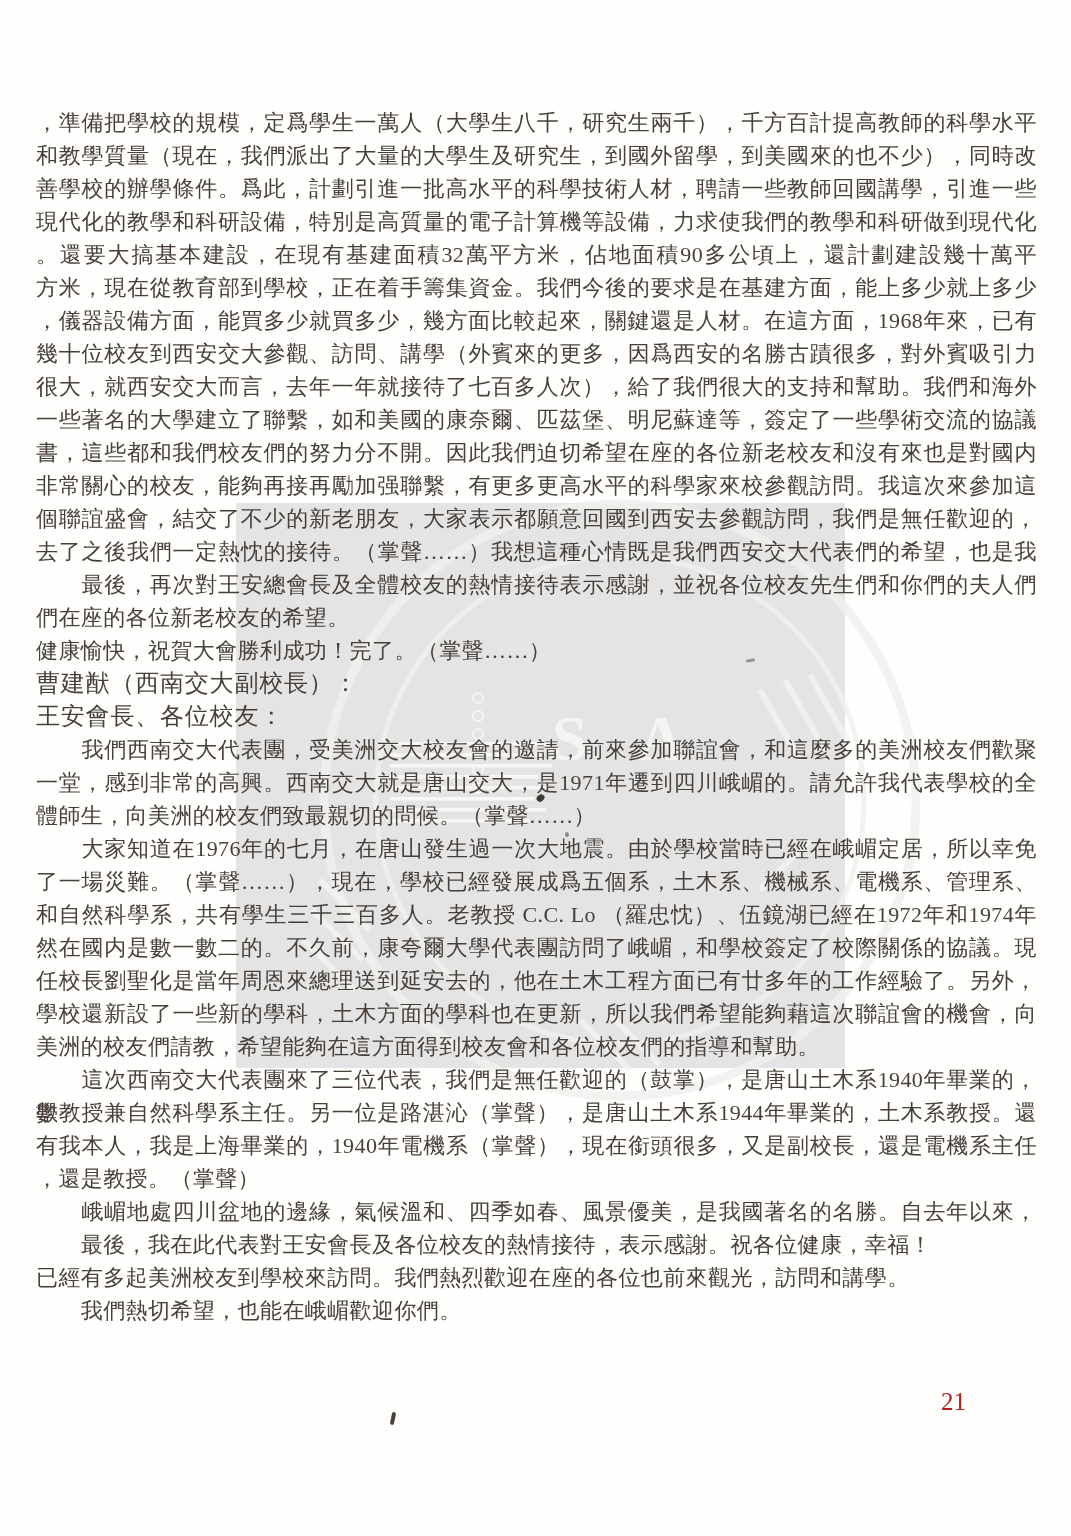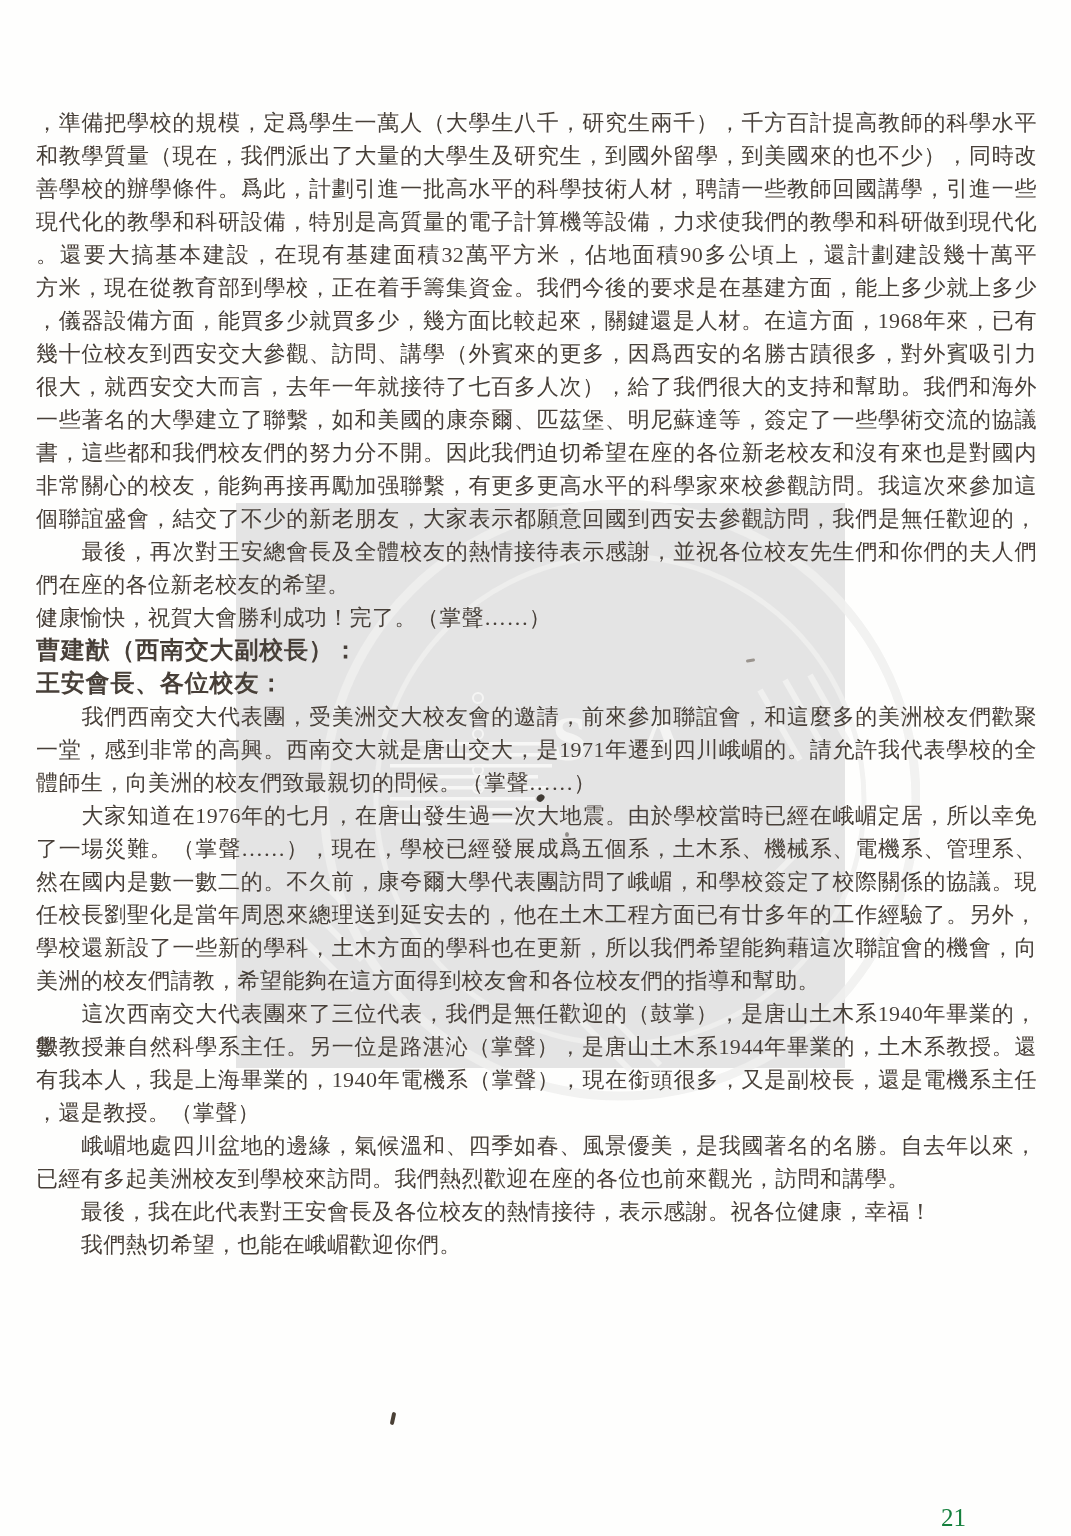--- a/index.html
+++ b/index.html
@@ -42,28 +42,27 @@
     overflow: visible;
   }
   .line.j {
     text-align: justify;
     text-align-last: justify;
     text-justify: inter-character;
   }
   .line.heading {
     font-size: 24px;
     letter-spacing: 0.8px;
-    font-weight: bold;
   }
   .page-number {
     position: absolute;
     left: 941px;
-    top: 1504px;
+    top: 1388px;
     font-size: 25px;
-    color: #15803d;
+    color: #b91c1c;
     font-family: "Liberation Serif", "DejaVu Serif", serif;
   }
   .speck { position: absolute; }
   .speck-tick {
     left: 391px; top: 1412px; width: 4px; height: 13px;
     background: #4a4036; border-radius: 2px; transform: rotate(12deg);
   }
   .speck-dot {
     left: 537px; top: 794px; width: 7px; height: 8px;
     background: #3f3a34; border-radius: 60% 40% 55% 45%; transform: rotate(35deg);
@@ -129,41 +128,43 @@
       <div class="line j">現代化的教學和科研設備，特別是高質量的電子計算機等設備，力求使我們的教學和科研做到現代化</div>
       <div class="line j">。還要大搞基本建設，在現有基建面積32萬平方米，佔地面積90多公頃上，還計劃建設幾十萬平</div>
       <div class="line j">方米，現在從教育部到學校，正在着手籌集資金。我們今後的要求是在基建方面，能上多少就上多少</div>
       <div class="line j">，儀器設備方面，能買多少就買多少，幾方面比較起來，關鍵還是人材。在這方面，1968年來，已有</div>
       <div class="line j">幾十位校友到西安交大參觀、訪問、講學（外賓來的更多，因爲西安的名勝古蹟很多，對外賓吸引力</div>
       <div class="line j">很大，就西安交大而言，去年一年就接待了七百多人次），給了我們很大的支持和幫助。我們和海外</div>
       <div class="line j">一些著名的大學建立了聯繫，如和美國的康奈爾、匹茲堡、明尼蘇達等，簽定了一些學術交流的協議</div>
       <div class="line j">書，這些都和我們校友們的努力分不開。因此我們迫切希望在座的各位新老校友和沒有來也是對國内</div>
       <div class="line j">非常關心的校友，能夠再接再勵加强聯繫，有更多更高水平的科學家來校參觀訪問。我這次來參加這</div>
       <div class="line j">個聯誼盛會，結交了不少的新老朋友，大家表示都願意回國到西安去參觀訪問，我們是無任歡迎的，</div>
+      <div class="line j">去了之後我們一定熱忱的接待。（掌聲……）我想這種心情既是我們西安交大代表們的希望，也是我</div>
       <div class="line j">　　最後，再次對王安總會長及全體校友的熱情接待表示感謝，並祝各位校友先生們和你們的夫人們</div>
       <div class="line">們在座的各位新老校友的希望。</div>
       <div class="line">健康愉快，祝賀大會勝利成功！完了。（掌聲……）</div>
       <div class="line heading">曹建猷（西南交大副校長）：</div>
       <div class="line heading">王安會長、各位校友：</div>
       <div class="line j">　　我們西南交大代表團，受美洲交大校友會的邀請，前來參加聯誼會，和這麼多的美洲校友們歡聚</div>
       <div class="line j">一堂，感到非常的高興。西南交大就是唐山交大，是1971年遷到四川峨嵋的。請允許我代表學校的全</div>
       <div class="line">體師生，向美洲的校友們致最親切的問候。（掌聲……）</div>
       <div class="line j">　　大家知道在1976年的七月，在唐山發生過一次大地震。由於學校當時已經在峨嵋定居，所以幸免</div>
       <div class="line j">了一場災難。（掌聲……），現在，學校已經發展成爲五個系，土木系、機械系、電機系、管理系、</div>
+      <div class="line j">和自然科學系，共有學生三千三百多人。老教授 C.C. Lo （羅忠忱）、伍鏡湖已經在1972年和1974年</div>
       <div class="line j">然在國内是數一數二的。不久前，康夸爾大學代表團訪問了峨嵋，和學校簽定了校際關係的協議。現</div>
       <div class="line j">任校長劉聖化是當年周恩來總理送到延安去的，他在土木工程方面已有廿多年的工作經驗了。另外，</div>
       <div class="line j">學校還新設了一些新的學科，土木方面的學科也在更新，所以我們希望能夠藉這次聯誼會的機會，向</div>
       <div class="line">美洲的校友們請教，希望能夠在這方面得到校友會和各位校友們的指導和幫助。</div>
       <div class="line j">　　這次西南交大代表團來了三位代表，我們是無任歡迎的（鼓掌），是唐山土木系1940年畢業的，數</div>
       <div class="line j">學教授兼自然科學系主任。另一位是路湛沁（掌聲），是唐山土木系1944年畢業的，土木系教授。還</div>
       <div class="line j">有我本人，我是上海畢業的，1940年電機系（掌聲），現在銜頭很多，又是副校長，還是電機系主任</div>
       <div class="line">，還是教授。（掌聲）</div>
       <div class="line j">　　峨嵋地處四川盆地的邊緣，氣候溫和、四季如春、風景優美，是我國著名的名勝。自去年以來，</div>
+      <div class="line">　　最後，我在此代表對王安會長及各位校友的熱情接待，表示感謝。祝各位健康，幸福！</div>
       <div class="line">已經有多起美洲校友到學校來訪問。我們熱烈歡迎在座的各位也前來觀光，訪問和講學。</div>
-      <div class="line">　　最後，我在此代表對王安會長及各位校友的熱情接待，表示感謝。祝各位健康，幸福！</div>
       <div class="line">　　我們熱切希望，也能在峨嵋歡迎你們。</div>
     </div>
 
   <div class="page-number">21</div>
 
   <div class="speck speck-tick"></div>
   <div class="speck speck-dot"></div>
   <div class="speck speck-faint1"></div>
   <div class="speck speck-faint2"></div>
 

